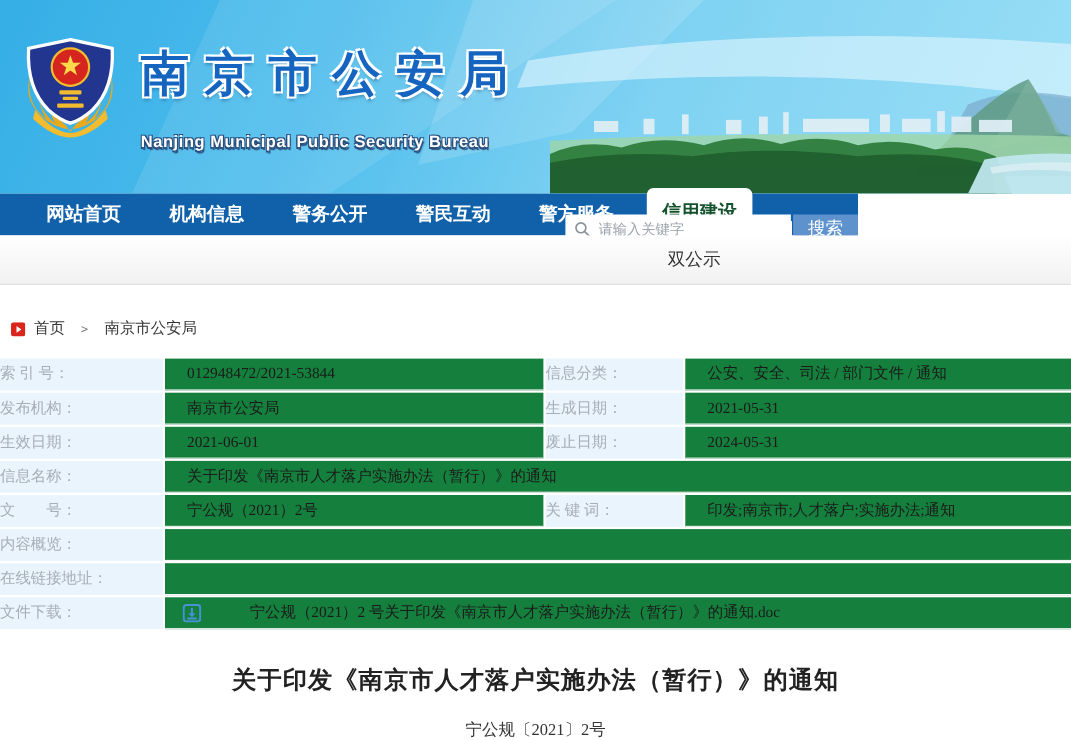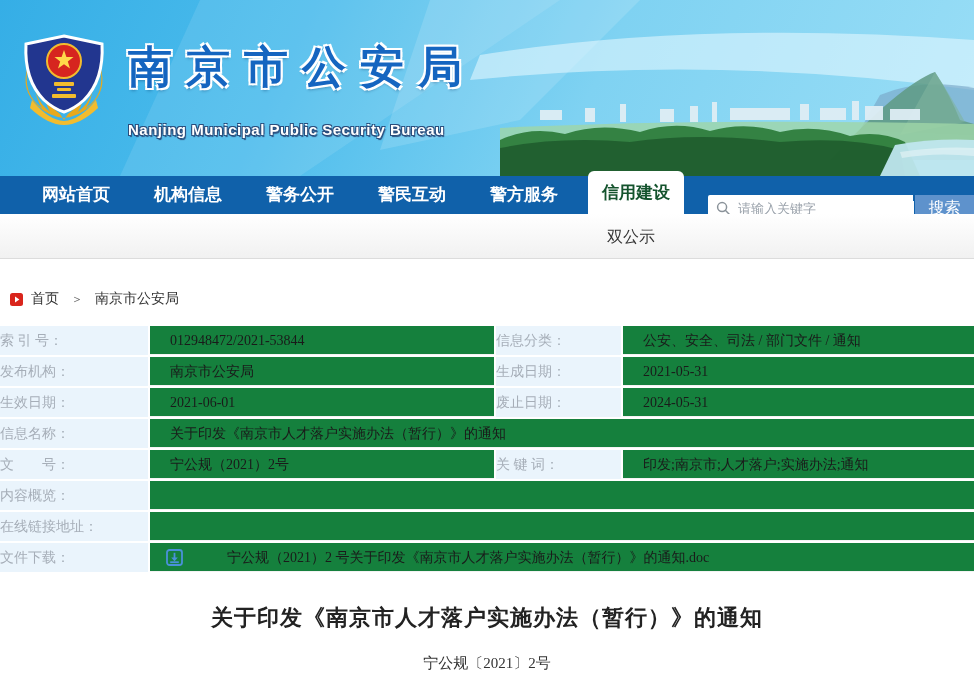--- a/index.html
+++ b/index.html
@@ -13,21 +13,21 @@
   .logo-wrap { position:absolute; left:18px; top:28px; display:flex; align-items:flex-start; }
   .badge { width:92px; height:100px; }
   .site-titles { margin-left:18px; padding-top:10px; }
   .site-cn { font-size:44px; font-weight:bold; letter-spacing:14px; color:#1565c0;
     text-shadow:-2px -2px 0 #fff,2px -2px 0 #fff,-2px 2px 0 #fff,2px 2px 0 #fff,0 3px 3px rgba(0,40,90,.35);
     white-space:nowrap; }
   .site-en { margin-top:24px; font-size:15px; font-weight:bold; color:#fff; letter-spacing:.5px;
     text-shadow:-1px -1px 0 #2a4d7c,1px -1px 0 #2a4d7c,-1px 1px 0 #2a4d7c,1px 2px 1px #2a4d7c; }
 
   
-  .navbar { position:relative; width:974px; height:38px; background:#1061aa; display:flex; align-items:stretch; }
+  .navbar { position:relative; width:780px; height:38px; background:#1061aa; display:flex; align-items:stretch; }
   .nav-items { display:flex; padding-left:20px; }
   .nav-item { width:112px; text-align:center; color:#fff; font-size:17px; font-weight:bold;
     line-height:38px; cursor:pointer; white-space:nowrap; }
   .nav-item.active { background:#fff; color:#14532d; border-radius:6px 6px 0 0;
     margin-top:-5px; line-height:43px; height:43px; width:96px; margin-left:8px; margin-right:8px; }
   .search-box { position:absolute; right:0; top:19px; display:flex; height:27px; }
   .search-field { width:205px; height:27px; background:#fff; border-radius:2px 0 0 2px;
     display:flex; align-items:center; padding:0 8px; }
   .search-field input { border:none; outline:none; flex:1; font-size:13px; color:#333;
     font-family:"Liberation Sans",sans-serif; }

